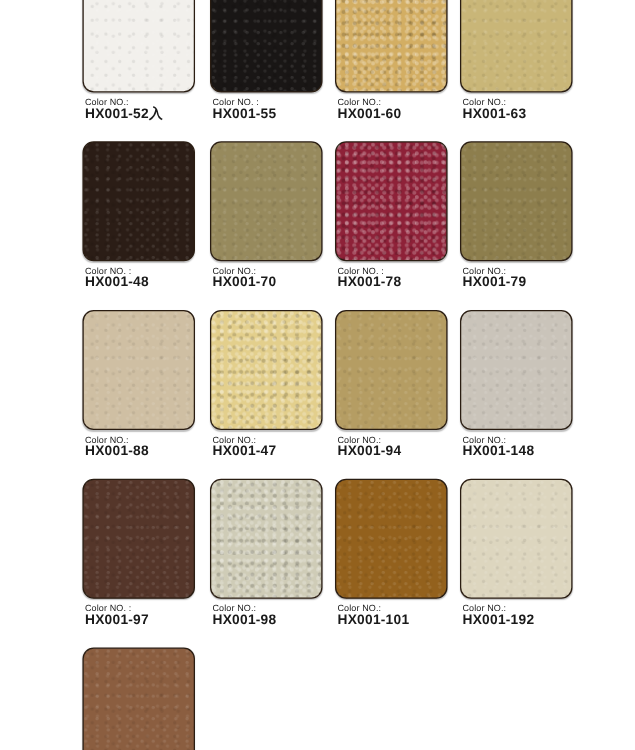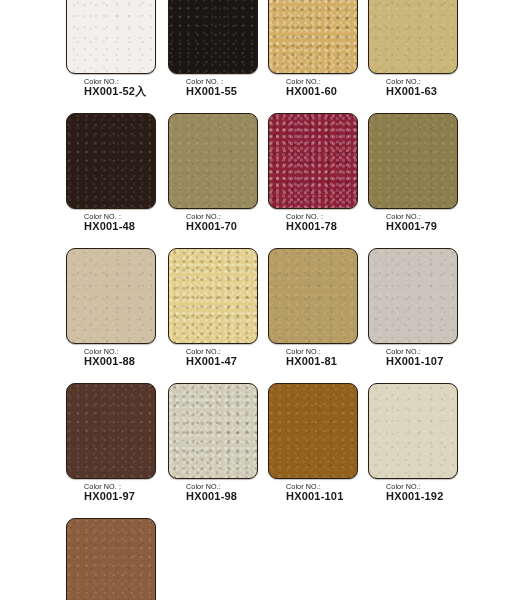--- a/index.html
+++ b/index.html
@@ -71,21 +71,21 @@
       radial-gradient(circle at 20% 25%, rgba(255,255,255,0.28) 0 1.2px, transparent 2px),
       radial-gradient(circle at 65% 40%, rgba(0,0,0,0.16) 0 1.2px, transparent 2px),
       radial-gradient(circle at 40% 70%, rgba(255,255,255,0.22) 0 1.2px, transparent 2px),
       radial-gradient(circle at 85% 88%, rgba(0,0,0,0.14) 0 1.2px, transparent 2px);
     background-size: 7px 7px, 9px 9px, 6px 6px, 10px 10px;
   }
 
   .swatch-label {
     position: absolute;
     top: 99px;
-    left: 18px;
+    left: 2px;
     width: 120px;
     color: #1a1a1a;
     font-size: 7.4px;
     line-height: 9.6px;
     letter-spacing: 0.1px;
     white-space: nowrap;
   }
 
   .swatch-label .label-caption {
     display: block;
@@ -175,28 +175,28 @@
         <div class="swatch-chip grain-strong" style="background: rgb(227, 207, 140); border-color: rgb(42, 29, 18);"></div>
         <div class="swatch-label">
           <span class="label-caption">Color NO.:</span>
           <span class="label-code">HX001-47</span>
         </div>
       </div>
       <div class="swatch-cell" style="left: 268px;">
         <div class="swatch-chip" style="background: rgb(181, 157, 99); border-color: rgb(42, 29, 18);"></div>
         <div class="swatch-label">
           <span class="label-caption">Color NO.:</span>
-          <span class="label-code">HX001-81</span>
+          <span class="label-code">HX001-94</span>
         </div>
       </div>
       <div class="swatch-cell" style="left: 368px;">
         <div class="swatch-chip" style="background: rgb(202, 196, 186); border-color: rgb(42, 29, 18);"></div>
         <div class="swatch-label">
           <span class="label-caption">Color NO.:</span>
-          <span class="label-code">HX001-107</span>
+          <span class="label-code">HX001-148</span>
         </div>
       </div>
     </div>
     <div class="swatch-row" style="top: 383px;">
       <div class="swatch-cell" style="left: 66px;">
         <div class="swatch-chip" style="background: rgb(85, 54, 42); border-color: rgb(42, 29, 18);"></div>
         <div class="swatch-label">
           <span class="label-caption">Color NO. :</span>
           <span class="label-code">HX001-97</span>
         </div>

